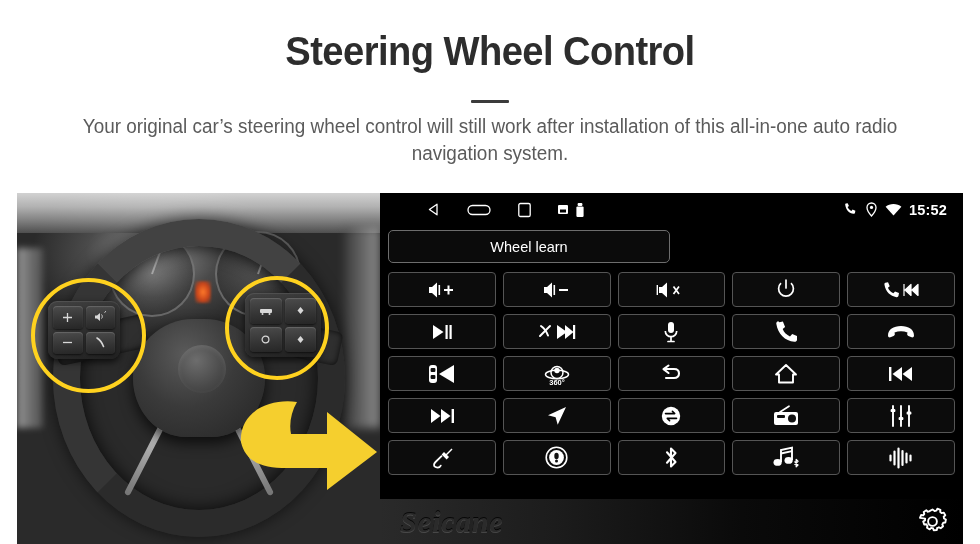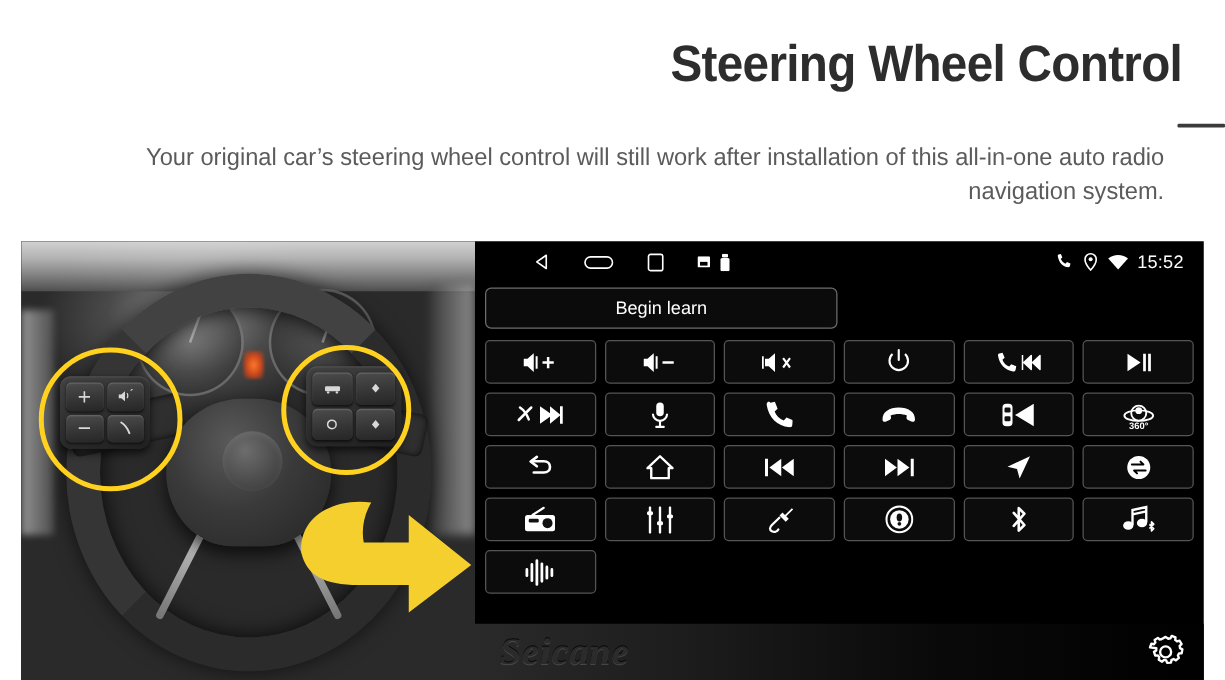--- a/index.html
+++ b/index.html
@@ -5,21 +5,21 @@
   * { box-sizing: border-box; margin: 0; padding: 0; }
   html, body {
     width: 980px; height: 544px;
     background: #ffffff;
     font-family: "Liberation Sans", sans-serif;
     overflow: hidden;
   }
   .page { position: relative; width: 980px; height: 544px; background: #fff; }
 
   
-  .header { width: 980px; padding-top: 30px; text-align: right; }
+  .header { width: 980px; padding-top: 30px; text-align: center; }
   .title {
     font-size: 41px;
     font-weight: 700;
     letter-spacing: -0.6px;
     color: #2d2d2d;
     line-height: 1.05;
     font-family: "Liberation Sans", sans-serif;
     transform: scaleX(0.93);
   }
   .divider-wrap { margin-top: 16px; height: 10px; }
@@ -168,40 +168,40 @@
     background: #000;
   }
   .statusbar {
     position: relative;
     height: 33px;
     display: flex; align-items: center;
     color: #fff;
   }
   .sb-left { display:flex; align-items:center; gap:26px; margin-left: 46px; }
   .sb-right { position:absolute; right: 16px; top: 0; height: 33px; display:flex; align-items:center; gap: 7px; }
-  .sb-time { font-size: 14.5px; font-weight: 400; letter-spacing: .2px; }
+  .sb-time { font-size: 14.5px; font-weight: 700; letter-spacing: .2px; }
   .sb-icon { display:flex; align-items:center; justify-content:center; }
 
   .begin {
     margin: 4px auto 0;
     width: 282px; height: 33px;
     border: 1px solid #6d6d6d;
     border-radius: 5px;
     background: #0b0b0b;
     color: #fff;
     font-size: 14.5px;
     display: flex; align-items: center; justify-content: center;
     margin-left: 8px;
   }
 
   .grid {
     margin-top: 9px;
     padding: 0 8px 0 8px;
     display: grid;
-    grid-template-columns: repeat(6, 1fr);
+    grid-template-columns: repeat(5, 1fr);
     gap: 7px 7px;
   }
   .gbtn {
     height: 35px;
     border: 1px solid #555;
     border-radius: 4px;
     background: #0c0c0c;
     display: flex; align-items: center; justify-content: center;
     color: #fff;
   }
@@ -367,21 +367,21 @@
           </span>
           <span class="sb-icon">
             <svg width="17" height="14" viewBox="0 0 17 14">
                 <path d="M8.5 12.5 0.6 3.8C2.7 2 5.5 1 8.5 1s5.8 1 7.9 2.8z" fill="#fff"></path>
               </svg>
           </span>
           <span class="sb-time">15:52</span>
         </div>
       </div>
 
-      <div class="begin">Begin learn</div>
+      <div class="begin">Wheel learn</div>
 
       <div class="grid">
 
         <div class="gbtn" title="Volume +">
           <svg width="30" height="20" viewBox="0 0 30 20">
               <path d="M2 7h3l5-4.5v15L5 13H2z" fill="#fff"></path>
               <rect x="11.5" y="5" width="1.6" height="10" fill="#fff"></rect>
               <path d="M17 10h9M21.5 5.5v9" stroke="#fff" stroke-width="2"></path>
             </svg>
         </div>

